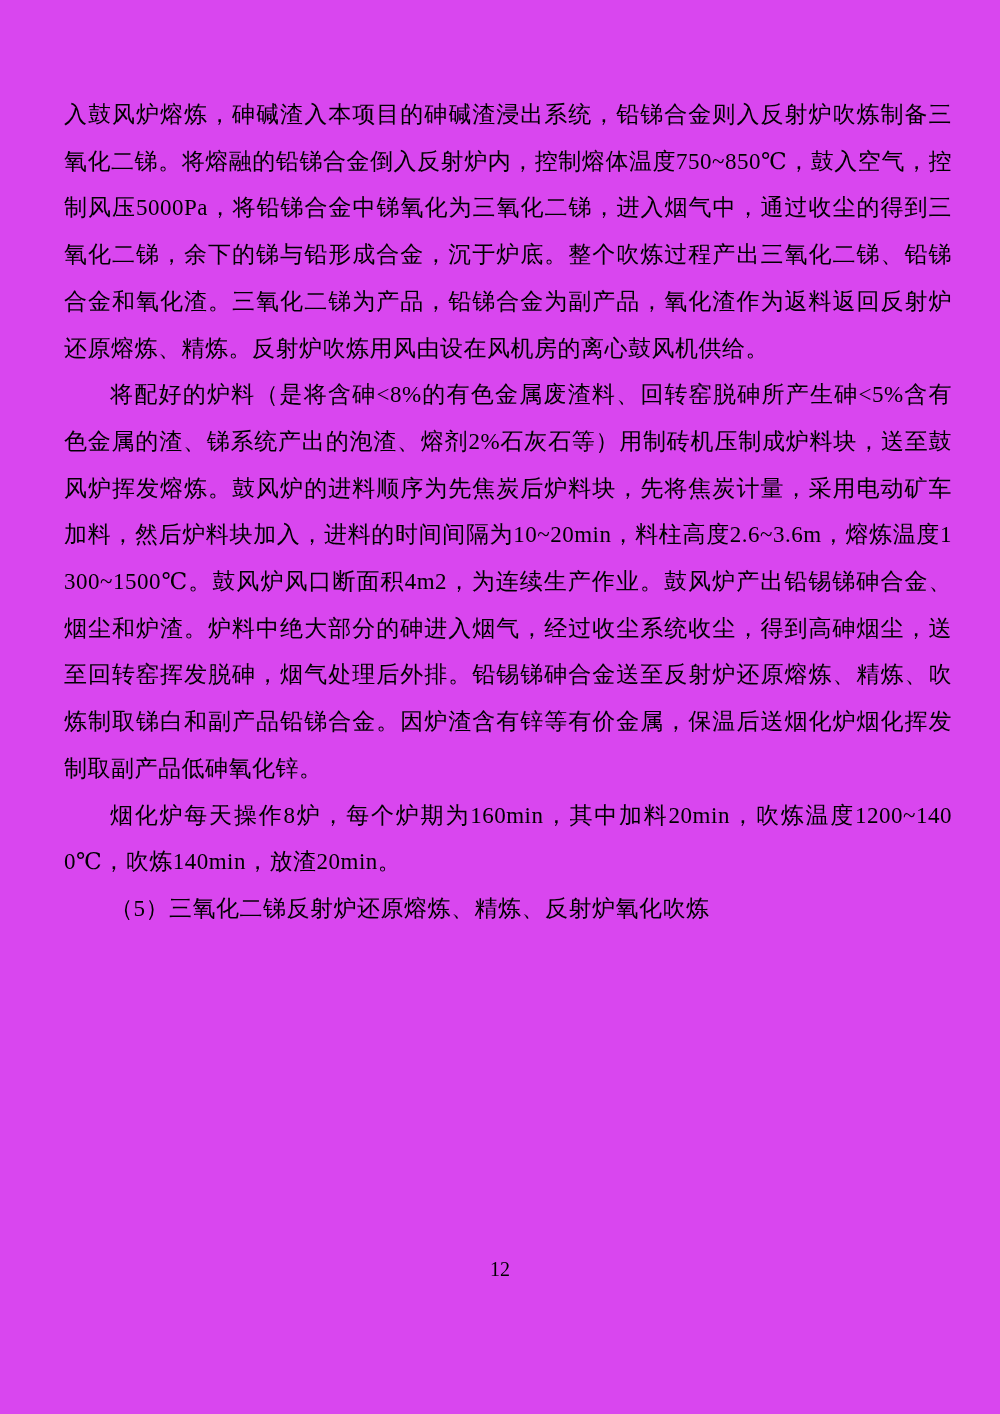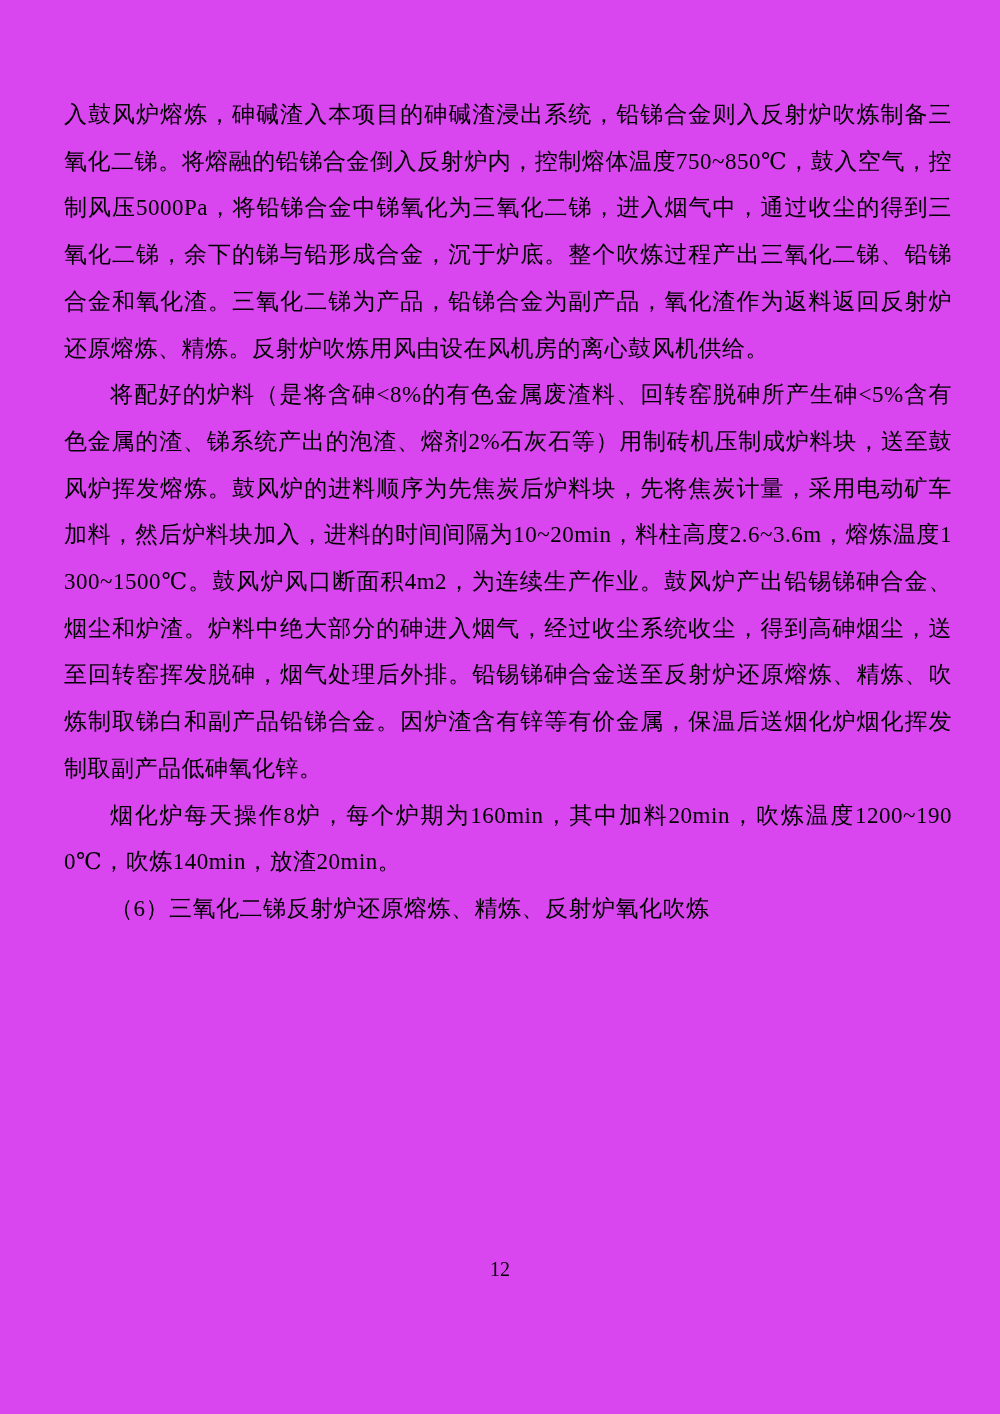--- a/index.html
+++ b/index.html
@@ -46,17 +46,17 @@
     color: #000000;
   }
 </style>
 </head>
 <body>
 
 <div class="page">
   <div class="content">
     <p>入鼓风炉熔炼，砷碱渣入本项目的砷碱渣浸出系统，铅锑合金则入反射炉吹炼制备三氧化二锑。将熔融的铅锑合金倒入反射炉内，控制熔体温度750~850℃，鼓入空气，控制风压5000Pa，将铅锑合金中锑氧化为三氧化二锑，进入烟气中，通过收尘的得到三氧化二锑，余下的锑与铅形成合金，沉于炉底。整个吹炼过程产出三氧化二锑、铅锑合金和氧化渣。三氧化二锑为产品，铅锑合金为副产品，氧化渣作为返料返回反射炉还原熔炼、精炼。反射炉吹炼用风由设在风机房的离心鼓风机供给。</p>
     <p class="indent">将配好的炉料（是将含砷&lt;8%的有色金属废渣料、回转窑脱砷所产生砷&lt;5%含有色金属的渣、锑系统产出的泡渣、熔剂2%石灰石等）用制砖机压制成炉料块，送至鼓风炉挥发熔炼。鼓风炉的进料顺序为先焦炭后炉料块，先将焦炭计量，采用电动矿车加料，然后炉料块加入，进料的时间间隔为10~20min，料柱高度2.6~3.6m，熔炼温度1300~1500℃。鼓风炉风口断面积4m2，为连续生产作业。鼓风炉产出铅锡锑砷合金、烟尘和炉渣。炉料中绝大部分的砷进入烟气，经过收尘系统收尘，得到高砷烟尘，送至回转窑挥发脱砷，烟气处理后外排。铅锡锑砷合金送至反射炉还原熔炼、精炼、吹炼制取锑白和副产品铅锑合金。因炉渣含有锌等有价金属，保温后送烟化炉烟化挥发制取副产品低砷氧化锌。</p>
-    <p class="indent">烟化炉每天操作8炉，每个炉期为160min，其中加料20min，吹炼温度1200~1900℃，吹炼140min，放渣20min。</p>
-    <p class="indent">（6）三氧化二锑反射炉还原熔炼、精炼、反射炉氧化吹炼</p>
+    <p class="indent">烟化炉每天操作8炉，每个炉期为160min，其中加料20min，吹炼温度1200~1400℃，吹炼140min，放渣20min。</p>
+    <p class="indent">（5）三氧化二锑反射炉还原熔炼、精炼、反射炉氧化吹炼</p>
   </div>
   <div class="page-footer">12</div>
 </div>
 
 </body></html>

